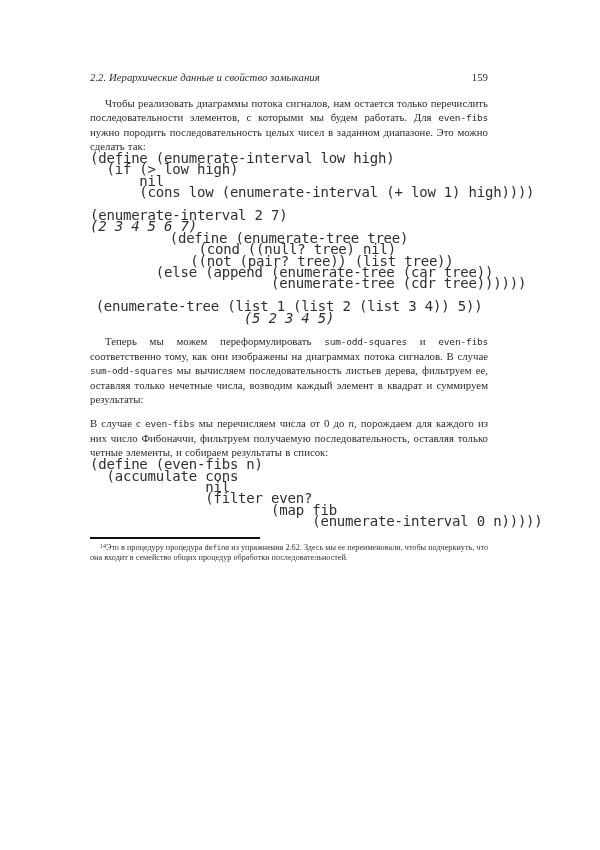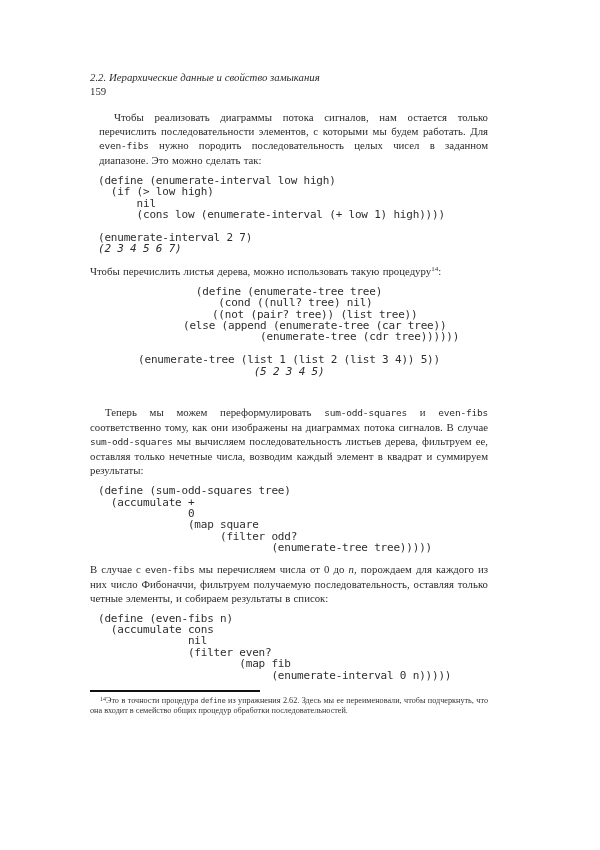--- a/index.html
+++ b/index.html
@@ -15,55 +15,54 @@
     background: #ffffff;
     padding: 70px 112px 0 90px;
     overflow: hidden;
   }
   .header {
     display: flex;
     justify-content: space-between;
     align-items: baseline;
     font-size: 10.8px;
     line-height: 14px;
-    flex-direction: column;
   }
   .section-title { font-style: italic; }
   .pagenum { font-style: normal; }
   .para {
     font-size: 10.8px;
     line-height: 14px;
     text-align: justify;
     margin: 0;
     word-spacing: 0.05em;
   }
   .indent { text-indent: 15px; }
   .para code, .fn-text code {
     font-family: "DejaVu Sans Mono", "Liberation Mono", monospace;
     font-size: 0.88em;
     letter-spacing: -0.2px;
   }
   .var { font-style: italic; }
   pre.code {
     font-family: "DejaVu Sans Mono", "Liberation Mono", monospace;
-    font-size: 11px;
+    font-size: 14px;
     line-height: 11.4px;
-    margin: 8px;
+    margin: 0;
     color: #2e2e2e;
     letter-spacing: -0.2px;
   }
   pre.code em { font-style: italic; }
   sup.fnref { font-size: 7px; line-height: 0; vertical-align: 4px; }
-  .mt-p1   { margin-top: 12px; margin-left: 9px; }
+  .mt-p1   { margin-top: 12px; }
   .mt-c1   { margin-top: 11px; }
   .mt-p2   { margin-top: 9px;  }
   .mt-c2   { margin-top: 10px; text-align: center; }
-  .mt-p3   { margin-top: 28px; }
+  .mt-p3   { margin-top: 10px; }
   .mt-c3   { margin-top: 10px; }
-  .mt-p4   { }
+  .mt-p4   { margin-top: 10px; }
   .mt-c4   { margin-top: 10px; }
   .footnote { margin-top: 9px; }
   .fn-rule {
     width: 170px; height: 2px;
     background: #101010;
     margin: 0 0 4px 0;
   }
   .fn-text {
     font-size: 8.2px;
     line-height: 10.5px;
@@ -87,47 +86,40 @@
   <p class="para indent mt-p1"><span>Чтобы реализовать диаграммы потока сигналов, нам остается только перечислить последовательности элементов, с которыми мы будем работать. Для </span><code>even-fibs</code><span> нужно породить последовательность целых чисел в заданном диапазоне. Это можно сделать так:</span></p>
 
   <pre class="code mt-c1"><span>(define (enumerate-interval low high)
   (if (&gt; low high)
       nil
       (cons low (enumerate-interval (+ low 1) high))))</span>
 
 <span>(enumerate-interval 2 7)</span>
 <em>(2 3 4 5 6 7)</em></pre>
 
-  <p class="para mt-p2"><span>Чтобы перечислить листья дерева, можно использовать такую процедуру</span><sup class="fnref">14</sup><span>:</span></p>
 
   <pre class="code mt-c2"><span>(define (enumerate-tree tree)
   (cond ((null? tree) nil)
         ((not (pair? tree)) (list tree))
         (else (append (enumerate-tree (car tree))
                       (enumerate-tree (cdr tree))))))</span>
 
 <span>(enumerate-tree (list 1 (list 2 (list 3 4)) 5))</span>
 <em>(5 2 3 4 5)</em></pre>
 
   <p class="para indent mt-p3"><span>Теперь мы можем переформулировать </span><code>sum-odd-squares</code><span> и </span><code>even-fibs</code><span> соответственно тому, как они изображены на диаграммах потока сигналов. В случае </span><code>sum-odd-squares</code><span> мы вычисляем последовательность листьев дерева, фильтруем ее, оставляя только нечетные числа, возводим каждый элемент в квадрат и суммируем результаты:</span></p>
 
-  <pre class="code mt-c3"><span>(define (sum-odd-squares tree)
-  (accumulate +
-              0
-              (map square
-                   (filter odd?
-                           (enumerate-tree tree)))))</span></pre>
 
   <p class="para mt-p4"><span>В случае с </span><code>even-fibs</code><span> мы перечисляем числа от 0 до </span><span class="var">n</span><span>, порождаем для каждого из них число Фибоначчи, фильтруем получаемую последовательность, оставляя только четные элементы, и собираем результаты в список:</span></p>
 
   <pre class="code mt-c4"><span>(define (even-fibs n)
   (accumulate cons
               nil
               (filter even?
                       (map fib
                            (enumerate-interval 0 n)))))</span></pre>
 
   <div class="footnote">
     <div class="fn-rule"></div>
-    <p class="fn-text"><sup>14</sup><span>Это в точности процедура </span><code>define</code><span> из упражнения 2.62. Здесь мы ее переименовали, чтобы подчеркнуть, что она входит в семейство общих процедур обработки последовательностей.</span></p>
+    <p class="fn-text"><sup>14</sup><span>Это в процедуру процедура </span><code>define</code><span> из упражнения 2.62. Здесь мы ее переименовали, чтобы подчеркнуть, что она входит в семейство общих процедур обработки последовательностей.</span></p>
   </div>
 
 </div>
 
 </body></html>

